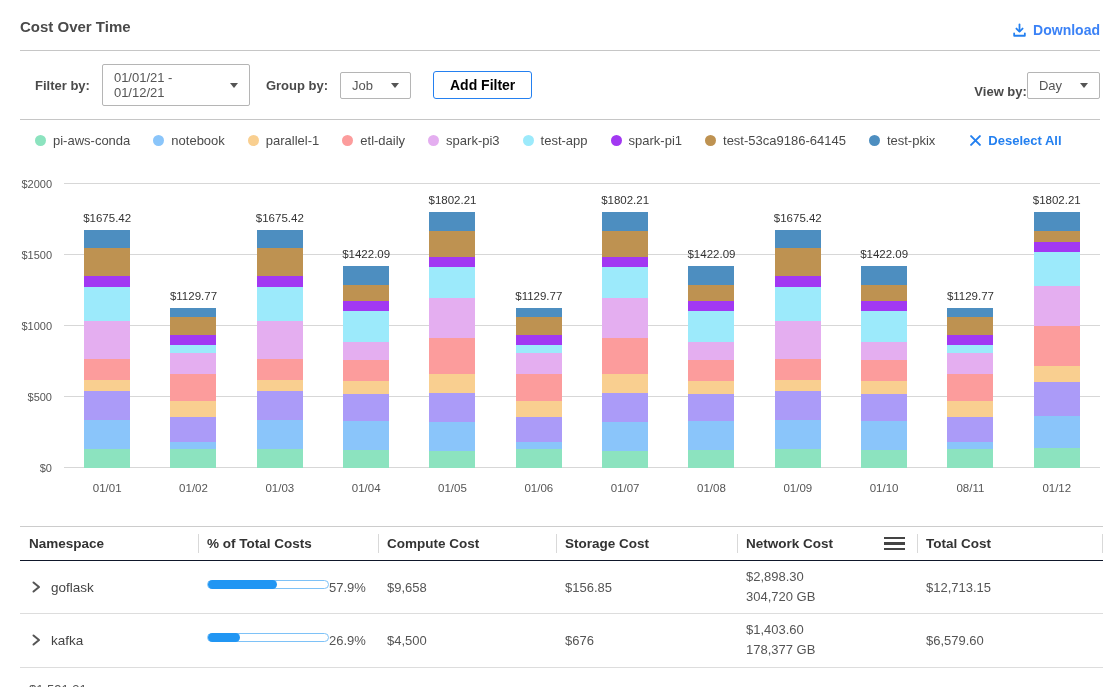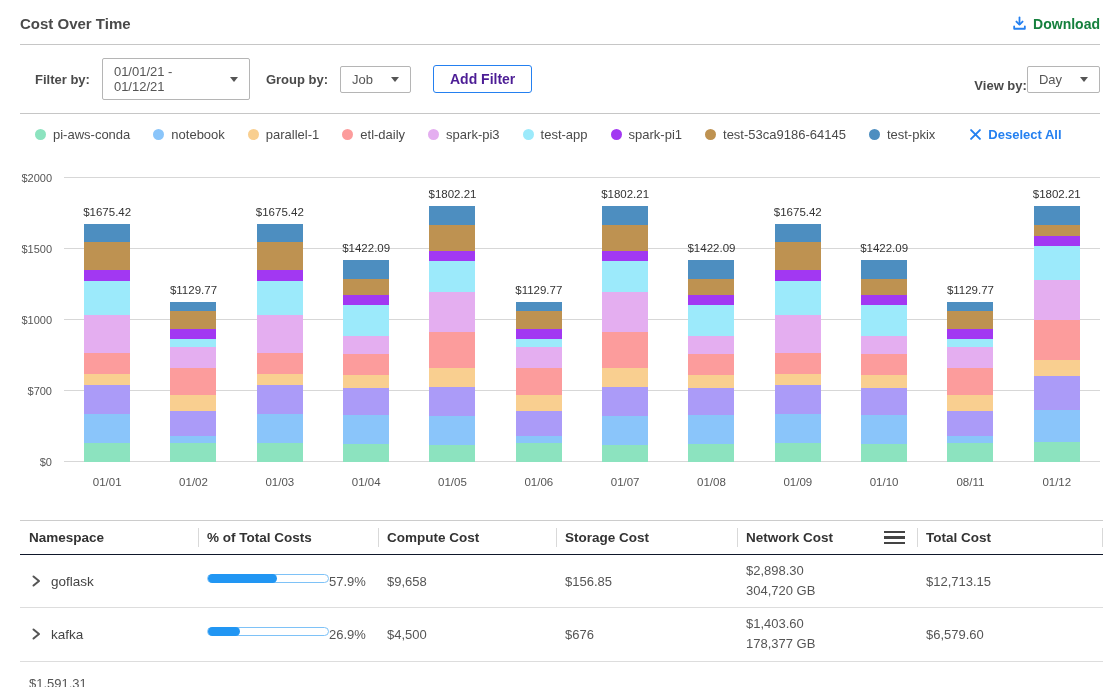--- a/index.html
+++ b/index.html
@@ -2,32 +2,32 @@
 <html><head>
 <meta charset="utf-8">
 <style>
   * { box-sizing: border-box; margin: 0; padding: 0; }
   html,body { width:1120px; height:687px; background:#fff; overflow:hidden;
     font-family:"Liberation Sans","DejaVu Sans",sans-serif; color:#4a4a4a; }
 
   
   .hdr { display:flex; justify-content:space-between; align-items:center; padding:15px 20px 12px 20px;text-align:right; }
   .hdr-title { font-size:15px; font-weight:bold; color:#4a4a4a; }
-  .download { display:flex; align-items:center; gap:6px; color:#15803d; font-size:14px; font-weight:bold; cursor:pointer; }
+  .download { display:flex; align-items:center; gap:6px; color:#3b82f6; font-size:14px; font-weight:bold; cursor:pointer;margin-top:7px; }
   .rule { border-bottom:1px solid #c6c6c6; margin:0 20px; }
 
   
   .fbar { display:flex; align-items:center; padding:13px 20px 13px 35px; gap:12px; }
   .flabel { font-size:13px; font-weight:bold; color:#4a4a4a; }
   .select { display:flex; align-items:center; justify-content:space-between; gap:18px;
     border:1px solid #b5b5b5; border-radius:2px; background:#fff; padding:5px 11px;
     font-size:13px; color:#555; cursor:pointer; }
   .select.date { width:148px; }
   .caret { width:0; height:0; border-left:4.5px solid transparent; border-right:4.5px solid transparent; border-top:5.5px solid #555; }
-  .add-filter { margin-left:10px; border:1.5px solid #2480f0; color:#4c1d95; background:#fff;
+  .add-filter { margin-left:10px; border:1.5px solid #2480f0; color:#000000; background:#fff;
     font-size:14px; font-weight:bold; padding:5px 16px; border-radius:3px; cursor:pointer;
     font-family:"Liberation Sans","DejaVu Sans",sans-serif; }
   .viewby { margin-left:auto; display:flex; align-items:flex-end; gap:0; }
 
   
   .legend { display:flex; align-items:center; padding:13px 20px 10px 35px; gap:23px; }
   .litem { display:flex; align-items:center; gap:7px; font-size:13px; color:#4a4a4a; cursor:pointer; }
   .dot { width:11px; height:11px; border-radius:50%; flex:0 0 auto; }
   .deselect { display:flex; align-items:center; gap:7px; margin-left:12px; color:#2480f0; font-size:13px; font-weight:bold; cursor:pointer; }
 
@@ -150,21 +150,21 @@
 <div class="chart">
   <div class="grid-area" id="grid">
       <div class="gridline" style="bottom: 0px;"></div>
       <div class="gridline" style="bottom: 71px;"></div>
       <div class="gridline" style="bottom: 142px;"></div>
       <div class="gridline" style="bottom: 213px;"></div>
       <div class="gridline" style="bottom: 284px;"></div>
     </div>
   <div class="y-ticks" id="yticks">
       <div class="y-tick" style="bottom: -6px;">$0</div>
-      <div class="y-tick" style="bottom: 65px;">$700</div>
+      <div class="y-tick" style="bottom: 65px;">$500</div>
       <div class="y-tick" style="bottom: 136px;">$1000</div>
       <div class="y-tick" style="bottom: 207px;">$1500</div>
       <div class="y-tick" style="bottom: 278px;">$2000</div>
     </div>
   <div class="bars" id="bars">
       <div class="bar-slot">
         <div class="bar-label">$1675.42</div>
         <div class="stack">
           <div class="seg" style="height: 18.6px; background: rgb(140, 227, 191);"></div>
           <div class="seg" style="height: 29.4px; background: rgb(138, 197, 250);"></div>

